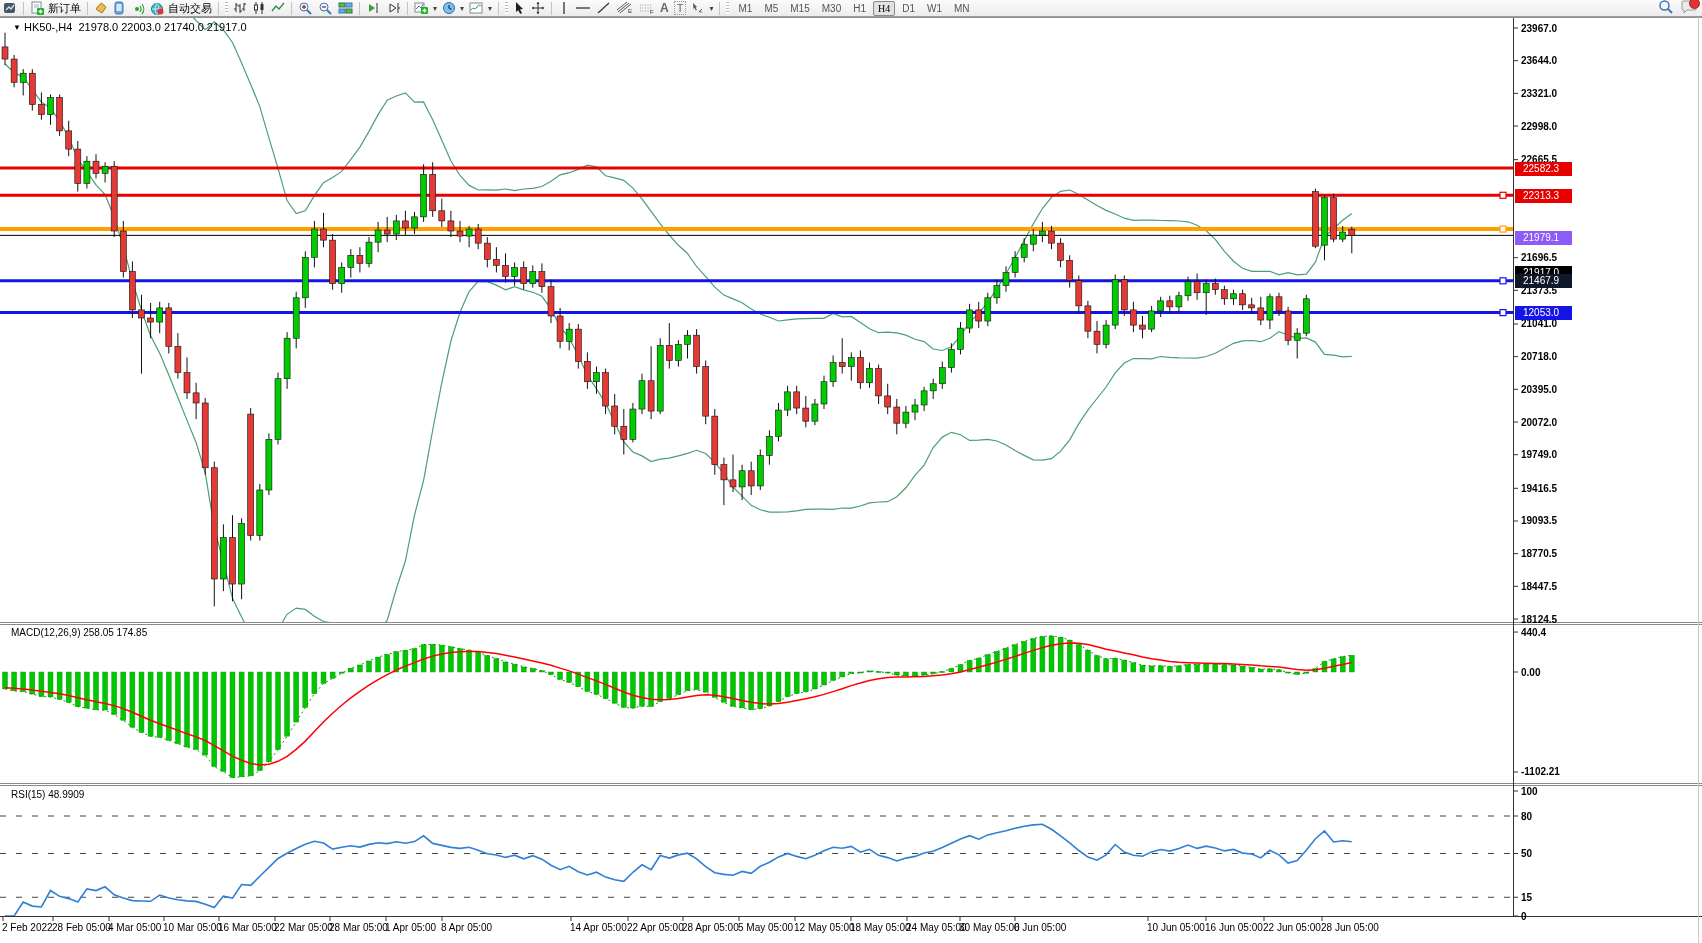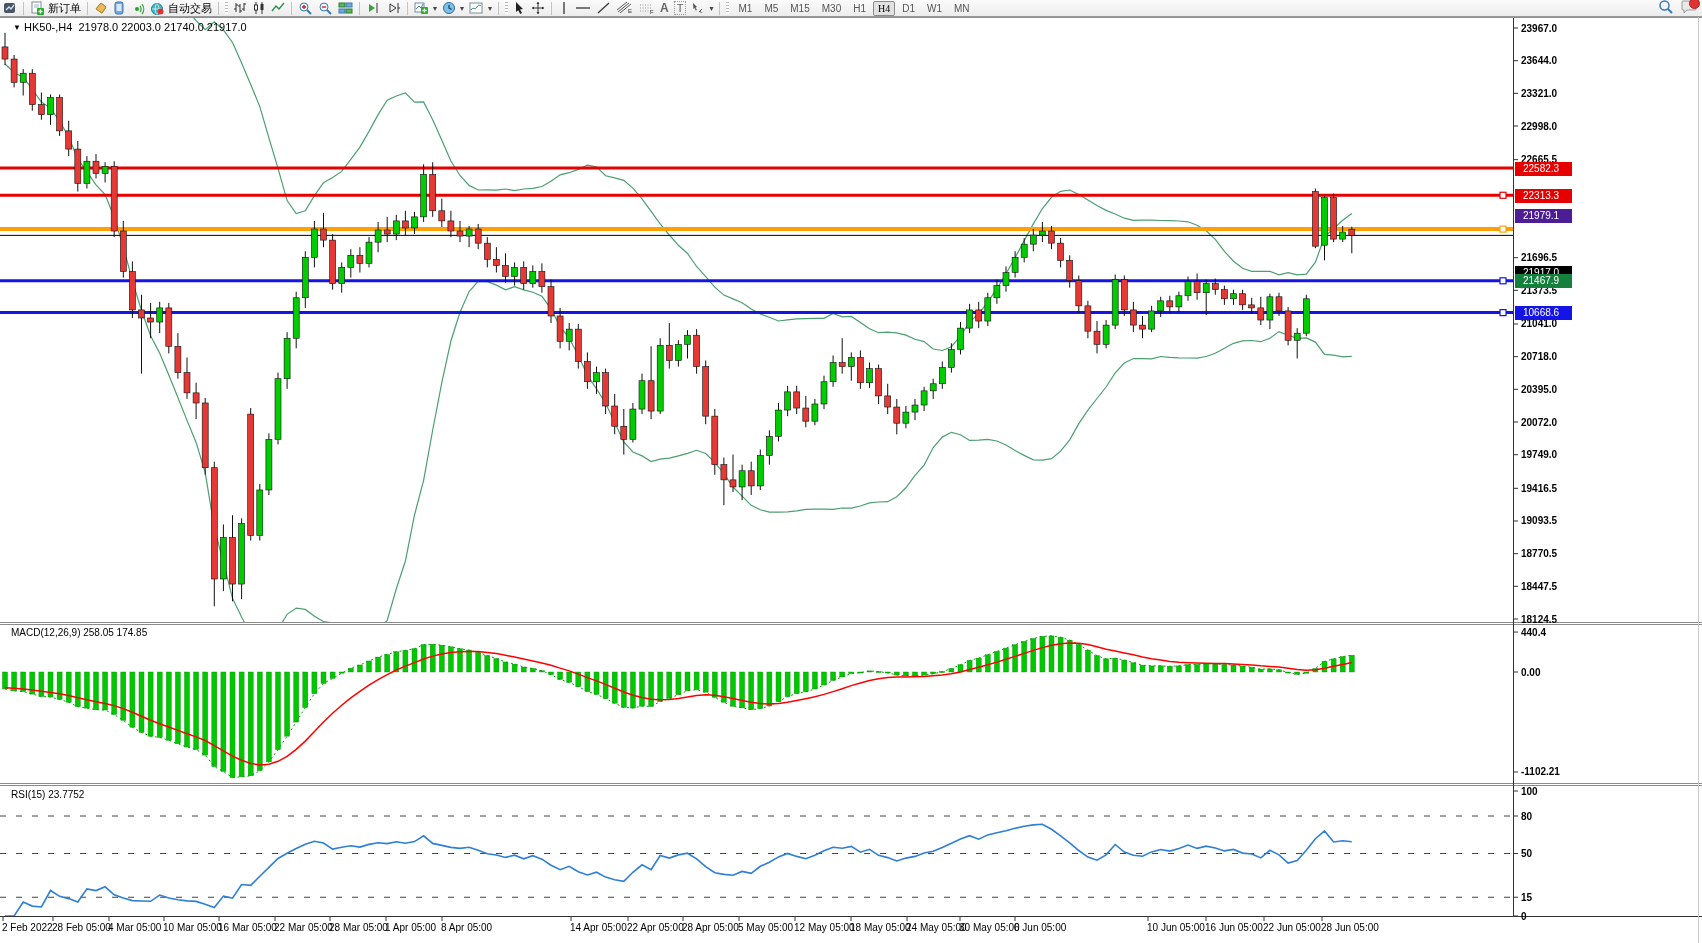--- a/index.html
+++ b/index.html
@@ -845,24 +845,24 @@
       <span class="tri">▼</span>
       <span>HK50-,H4</span>&nbsp;
       <span>21978.0 22003.0 21740.0 21917.0</span>
     </div>
     <div class="indlbl" style="left:3px;top:627px">
       <span>MACD(12,26,9)</span>
       <span>258.05 174.85</span>
     </div>
     <div class="indlbl" style="left:3px;top:789px">
       <span>RSI(15)</span>
-      <span>23.7752</span>
+      <span>48.9909</span>
     </div>
     <div id="plabels">
         <div class="plabel" style="top: 230.368px; background: rgb(0, 0, 0); margin-top: 36px;">21917.0</div>
         <div class="plabel" style="top: 161.57px; background: rgb(230, 0, 0);">22582.3</div>
         <div class="plabel" style="top: 188.781px; background: rgb(230, 0, 0);">22313.3</div>
-        <div class="plabel" style="top: 209px; background: #4c1d95;">21979.1</div>
-        <div class="plabel" style="top: 274.297px; background: #15803d;">21467.9</div>
-        <div class="plabel" style="top: 306.121px; background: rgb(20, 20, 230);">10668.6</div>
+        <div class="plabel" style="top: 231px; background: #8b5cf6;">21979.1</div>
+        <div class="plabel" style="top: 274.297px; background: #0f172a;">21467.9</div>
+        <div class="plabel" style="top: 306.121px; background: rgb(20, 20, 230);">12053.0</div>
       </div>
   </div>
 </div>
 
 </body></html>

